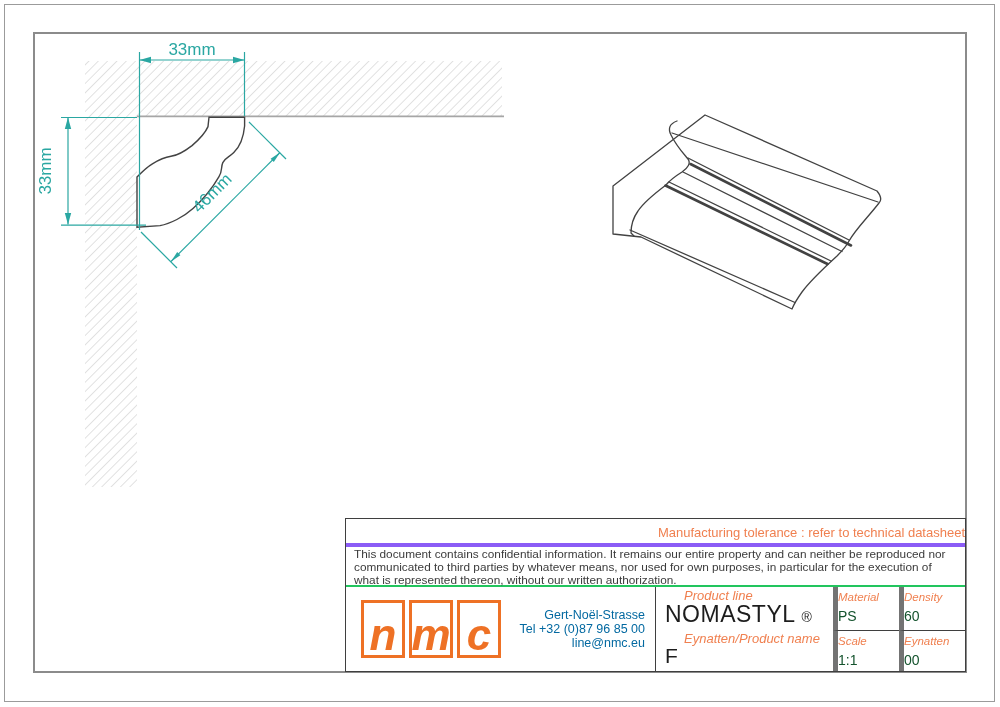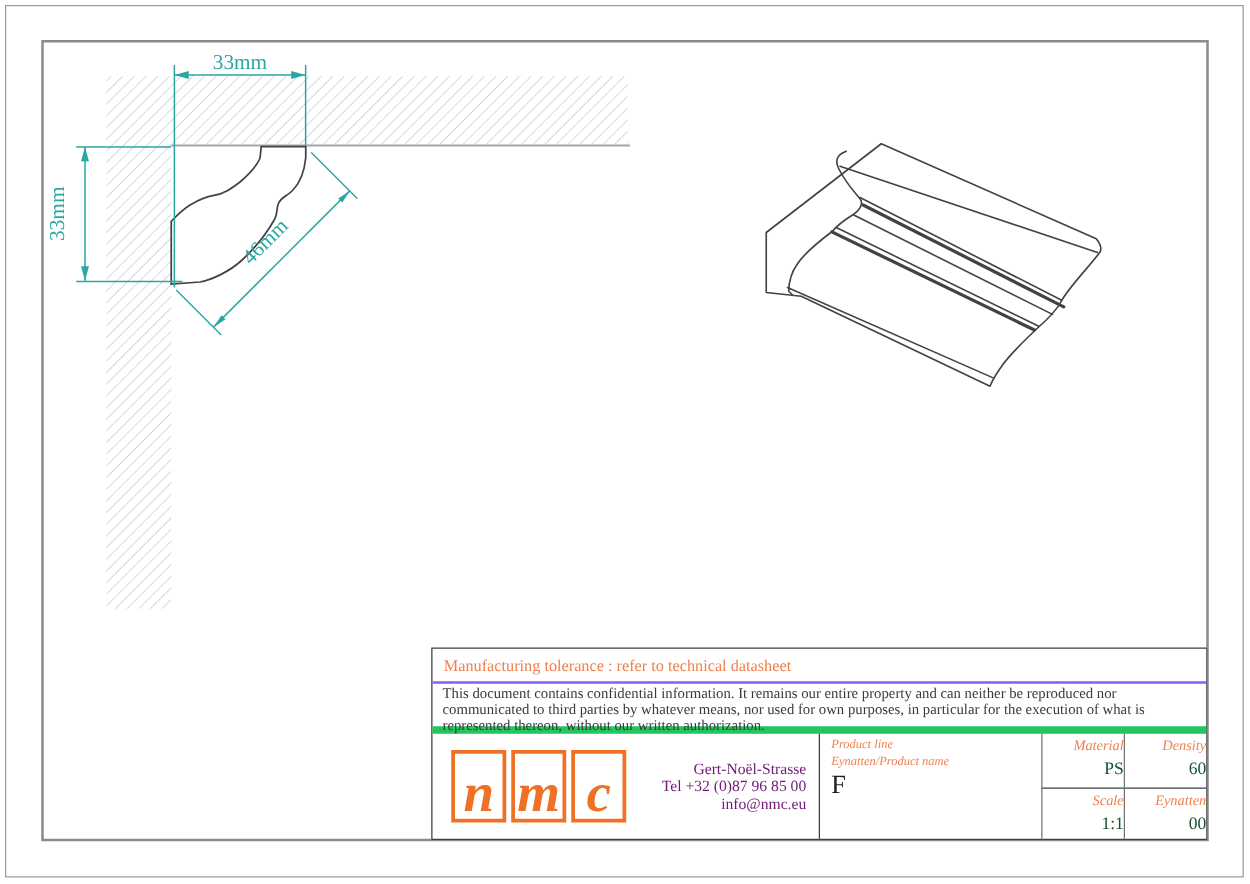--- a/index.html
+++ b/index.html
@@ -1,46 +1,46 @@
 <!DOCTYPE html>
 <html><head>
 <meta charset="utf-8">
 <style>
   html,body{margin:0;padding:0;background:#ffffff;}
   .page{position:relative;width:1000px;height:707px;background:#ffffff;overflow:hidden;
-        font-family:Liberation Serif, serif;color:#3b3b3b;}
+        font-family:Liberation Sans, sans-serif;color:#3b3b3b;}
   .outer-frame{position:absolute;left:4px;top:4px;width:991px;height:698px;
         border:1px solid #9b9b9b;box-sizing:border-box;}
   .inner-frame{position:absolute;left:33px;top:32px;width:934px;height:641px;
         border:2px solid #8b8b8b;box-sizing:border-box;}
   .drawing-svg{position:absolute;left:0;top:0;}
 
   
   .tb{position:absolute;left:345px;top:518px;width:621px;height:154px;
       border:1px solid #3f3f3f;box-sizing:border-box;background:#fff;font-size:12px;}
-  .tb-row1{height:28px;border-bottom:2px solid #8b5cf6;box-sizing:border-box;
-      line-height:27px;padding-left:9px;color:#f08050;font-size:13px;}
-  .tb-row2{height:40px;border-bottom:6px solid #22c55e;box-sizing:border-box;
+  .tb-row1{height:28px;border-bottom:4px solid #8b5cf6;box-sizing:border-box;
+      line-height:27px;padding-left:9px;color:#f08050;font-size:13px;text-align:right;}
+  .tb-row2{height:40px;border-bottom:2px solid #22c55e;box-sizing:border-box;
       padding:1px 8px 0 8px;font-size:11.8px;line-height:12.8px;color:#3b3b3b;}
   .tb-row3{height:84px;display:flex;}
   .cell-logo{width:309px;display:flex;align-items:center;}
   .logo-wrap{display:flex;margin-left:15px;}
   .logo-box{width:44px;height:58px;border:3px solid #ee7125;box-sizing:border-box;
       margin-right:4px;display:flex;align-items:flex-end;justify-content:center;overflow:visible;}
   .logo-box span{font-size:44px;line-height:34px;font-weight:bold;font-style:italic;
       color:#ee7125;margin-bottom:3px;}
-  .addr{flex:1;text-align:right;padding-right:10px;font-size:12.5px;line-height:14px;color:#701a75;}
+  .addr{flex:1;text-align:right;padding-right:10px;font-size:12.5px;line-height:14px;color:#0369a1;}
   .cell-product{width:178px;border-left:1px solid #3f3f3f;box-sizing:border-box;
       padding:3px 0 0 9px;}
-  .small-label{color:#f08050;font-style:italic;font-size:10px;line-height:11px;}
+  .small-label{color:#f08050;font-style:italic;font-size:13px;line-height:11px;margin-left:19px;}
   .prod-name{font-size:23px;color:#1d1d1d;letter-spacing:0.5px;line-height:26px;}
   .prod-name .rmark{font-size:14px;letter-spacing:0;}
   .prod-f{font-size:21px;color:#1d1d1d;line-height:24px;}
   .cell-specs{width:132px;display:grid;grid-template-columns:66px 66px;grid-template-rows:43px 41px;}
-  .spec-cell{border-left:1px solid #737373;box-sizing:border-box;text-align:right;}
+  .spec-cell{border-left:5px solid #737373;box-sizing:border-box;text-align:left;}
   .spec-cell.bottom{border-top:1px solid #3f3f3f;}
   .spec-label{color:#f08050;font-style:italic;font-size:11.5px;margin-top:4px;}
   .spec-value{font-size:14px;color:#14532d;margin-top:5px;}
 </style>
 </head>
 <body>
 
 <div class="page">
 
   <div class="outer-frame"></div>
@@ -137,26 +137,30 @@
           <div class="logo-box">
             <span>m</span>
           </div>
           <div class="logo-box">
             <span>c</span>
           </div>
         </div>
         <div class="addr">
           <div>Gert-Noël-Strasse</div>
           <div>Tel +32 (0)87 96 85 00</div>
-          <div>info@nmc.eu</div>
+          <div>line@nmc.eu</div>
         </div>
       </div>
 
       <div class="cell-product">
         <div class="small-label">Product line</div>
+        <div class="prod-name">
+          <span>NOMASTYL</span>
+          <span class="rmark">®</span>
+        </div>
         <div class="small-label" style="margin-top:3px">Eynatten/Product name</div>
         <div class="prod-f">F</div>
       </div>
 
       <div class="cell-specs">
         <div class="spec-cell">
           <div class="spec-label">Material</div>
           <div class="spec-value">PS</div>
         </div>
         <div class="spec-cell">

